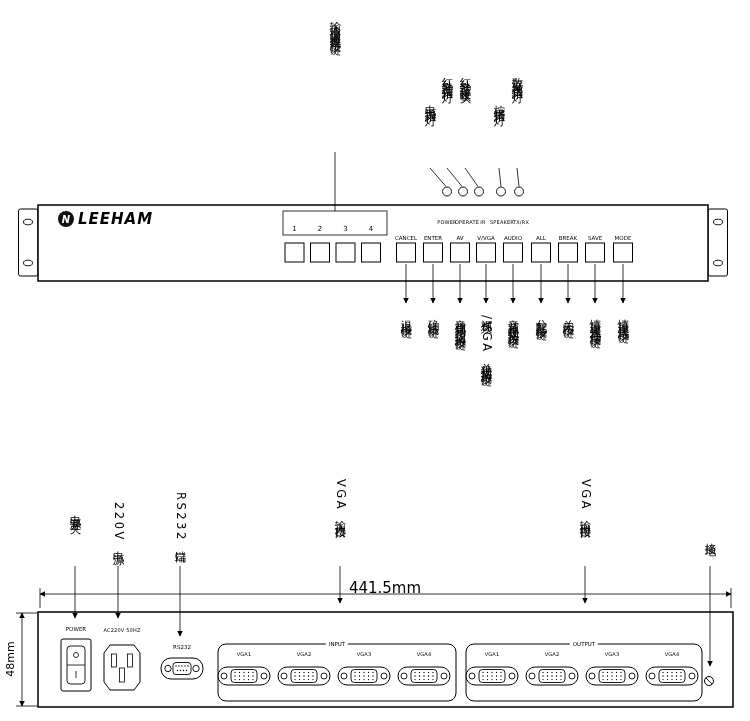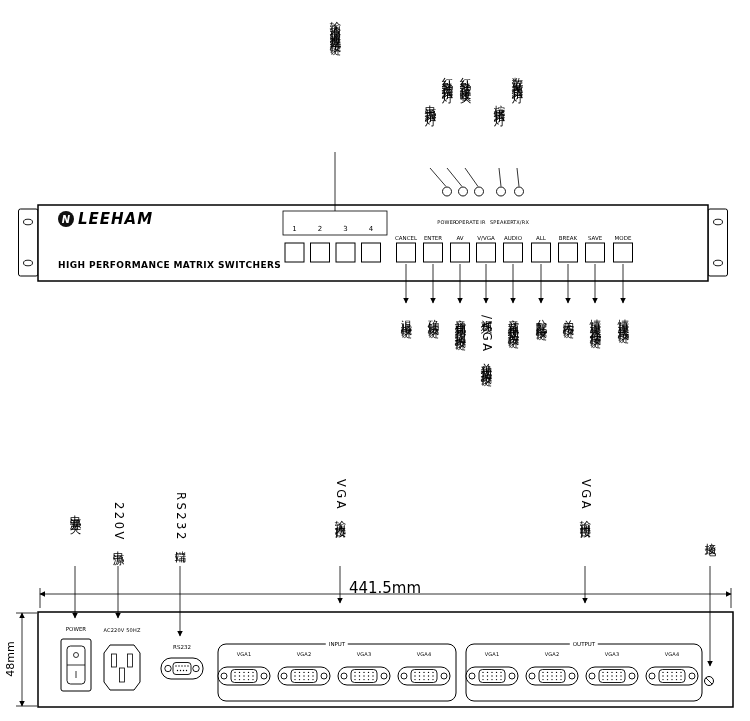--- a/index.html
+++ b/index.html
@@ -181,21 +181,20 @@
   <div class="vlabel" style="left:430px; top:96px;">电源指示灯</div>
   <div class="vlabel" style="left:447px; top:68px;">红外遥控指示灯</div>
   <div class="vlabel" style="left:465px; top:68px;">红外遥控接收头</div>
   <div class="vlabel" style="left:499px; top:96px;">按键指示灯</div>
   <div class="vlabel" style="left:517px; top:68px;">数据发送指示灯</div>
 
   <div class="logo">
     <span class="logo-mark">N</span>
     <span class="logo-text">LEEHAM</span>
   </div>
-  <div class="subtitle">HIGH PERFORMANCE MATRIX SWITCHERS</div>
 
   <div class="tiny" style="left:447px; top:219px;">POWER</div>
   <div class="tiny" style="left:467px; top:219px;">OPERATE</div>
   <div class="tiny" style="left:483px; top:219px;">IR</div>
   <div class="tiny" style="left:502px; top:219px;">SPEAKER</div>
   <div class="tiny" style="left:521px; top:219px;">TX/RX</div>
 
   <div class="numlabel" style="left:294.5px; top:225px;">1</div>
   <div class="numlabel" style="left:320px;   top:225px;">2</div>
   <div class="numlabel" style="left:345.5px; top:225px;">3</div>

